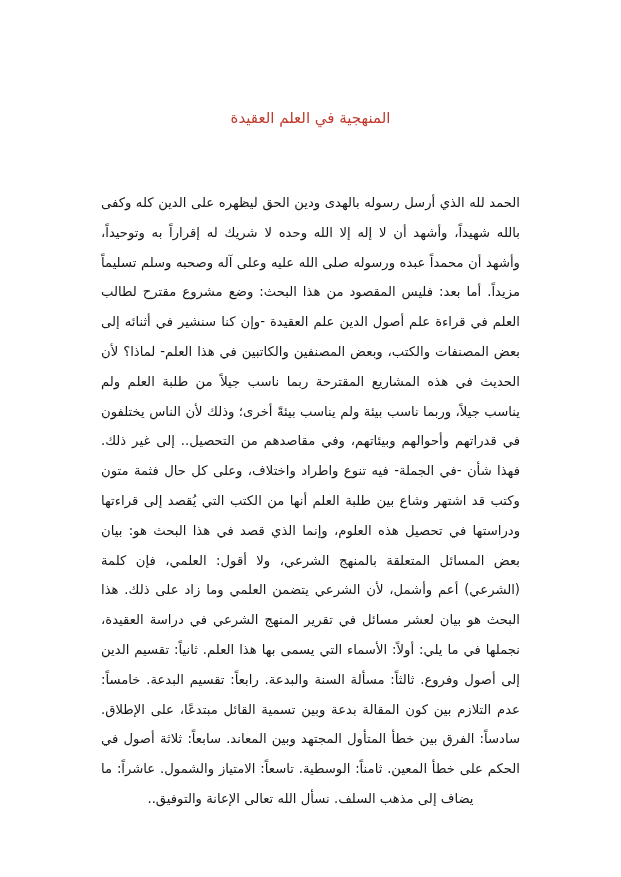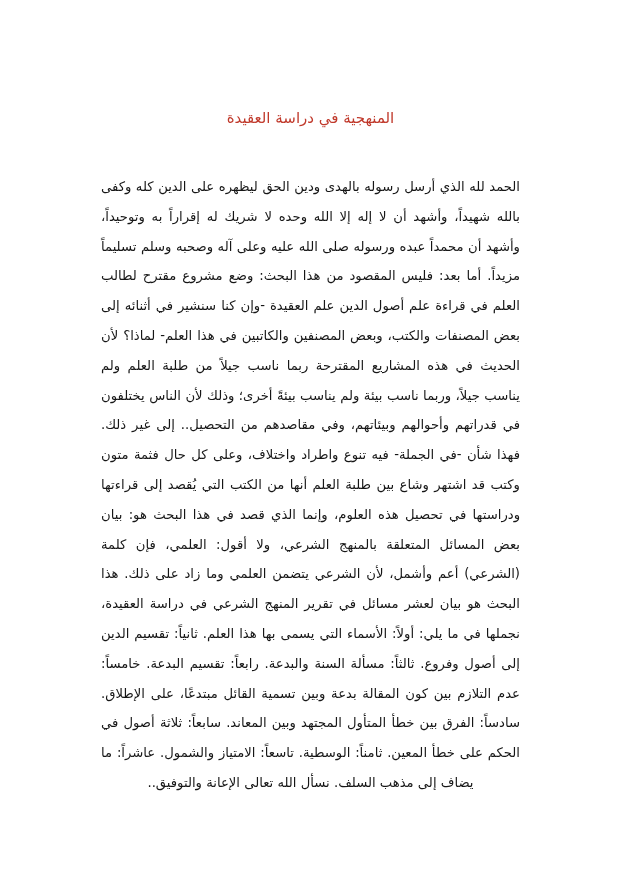--- a/index.html
+++ b/index.html
@@ -28,21 +28,21 @@
     font-size: 15px;
     font-weight: 400;
     line-height: 1.4;
     direction: rtl;
     unicode-bidi: isolate;
     letter-spacing: 0;
   }
 
   .body-block {
     position: absolute;
-    top: 172px;
+    top: 188px;
     right: 101px;
     width: 419px;
     direction: rtl;
     unicode-bidi: isolate;
     text-align: justify;
     text-align-last: center;
     color: #161616;
     font-size: 13.2px;
     line-height: 29.8px;
     font-weight: 400;
@@ -60,19 +60,19 @@
 
   .para-last {
     text-align-last: center;
   }
 </style>
 </head>
 <body>
 
 <div class="page">
 
-  <h1 class="doc-title">المنهجية في دراسة العقيدة</h1>
+  <h1 class="doc-title">المنهجية في العلم العقيدة</h1>
 
   <div class="body-block">
     <p class="para-last">الحمد لله الذي أرسل رسوله بالهدى ودين الحق ليظهره على الدين كله وكفى بالله شهيداً، وأشهد أن لا إله إلا الله وحده لا شريك له إقراراً به وتوحيداً، وأشهد أن محمداً عبده ورسوله صلى الله عليه وعلى آله وصحبه وسلم تسليماً مزيداً. أما بعد: فليس المقصود من هذا البحث: وضع مشروع مقترح لطالب العلم في قراءة علم أصول الدين علم العقيدة -وإن كنا سنشير في أثنائه إلى بعض المصنفات والكتب، وبعض المصنفين والكاتبين في هذا العلم- لماذا؟ لأن الحديث في هذه المشاريع المقترحة ربما ناسب جيلاً من طلبة العلم ولم يناسب جيلاً، وربما ناسب بيئة ولم يناسب بيئةً أخرى؛ وذلك لأن الناس يختلفون في قدراتهم وأحوالهم وبيئاتهم، وفي مقاصدهم من التحصيل.. إلى غير ذلك. فهذا شأن -في الجملة- فيه تنوع واطراد واختلاف، وعلى كل حال فثمة متون وكتب قد اشتهر وشاع بين طلبة العلم أنها من الكتب التي يُقصد إلى قراءتها ودراستها في تحصيل هذه العلوم، وإنما الذي قصد في هذا البحث هو: بيان بعض المسائل المتعلقة بالمنهج الشرعي، ولا أقول: العلمي، فإن كلمة (الشرعي) أعم وأشمل، لأن الشرعي يتضمن العلمي وما زاد على ذلك. هذا البحث هو بيان لعشر مسائل في تقرير المنهج الشرعي في دراسة العقيدة، نجملها في ما يلي: أولاً: الأسماء التي يسمى بها هذا العلم. ثانياً: تقسيم الدين إلى أصول وفروع. ثالثاً: مسألة السنة والبدعة. رابعاً: تقسيم البدعة. خامساً: عدم التلازم بين كون المقالة بدعة وبين تسمية القائل مبتدعًا، على الإطلاق. سادساً: الفرق بين خطأ المتأول المجتهد وبين المعاند. سابعاً: ثلاثة أصول في الحكم على خطأ المعين. ثامناً: الوسطية. تاسعاً: الامتياز والشمول. عاشراً: ما يضاف إلى مذهب السلف. نسأل الله تعالى الإعانة والتوفيق..</p>
   </div>
 
 </div>
 
 </body></html>

